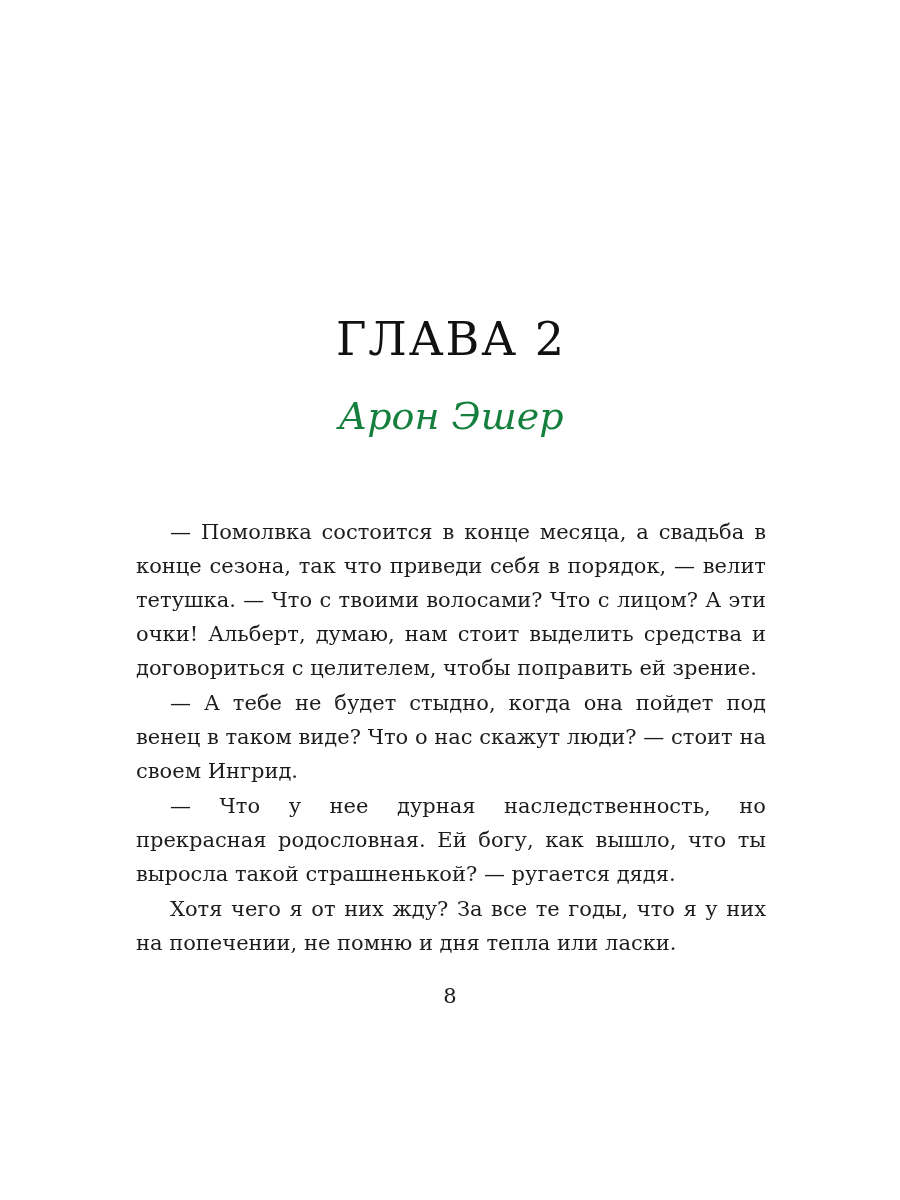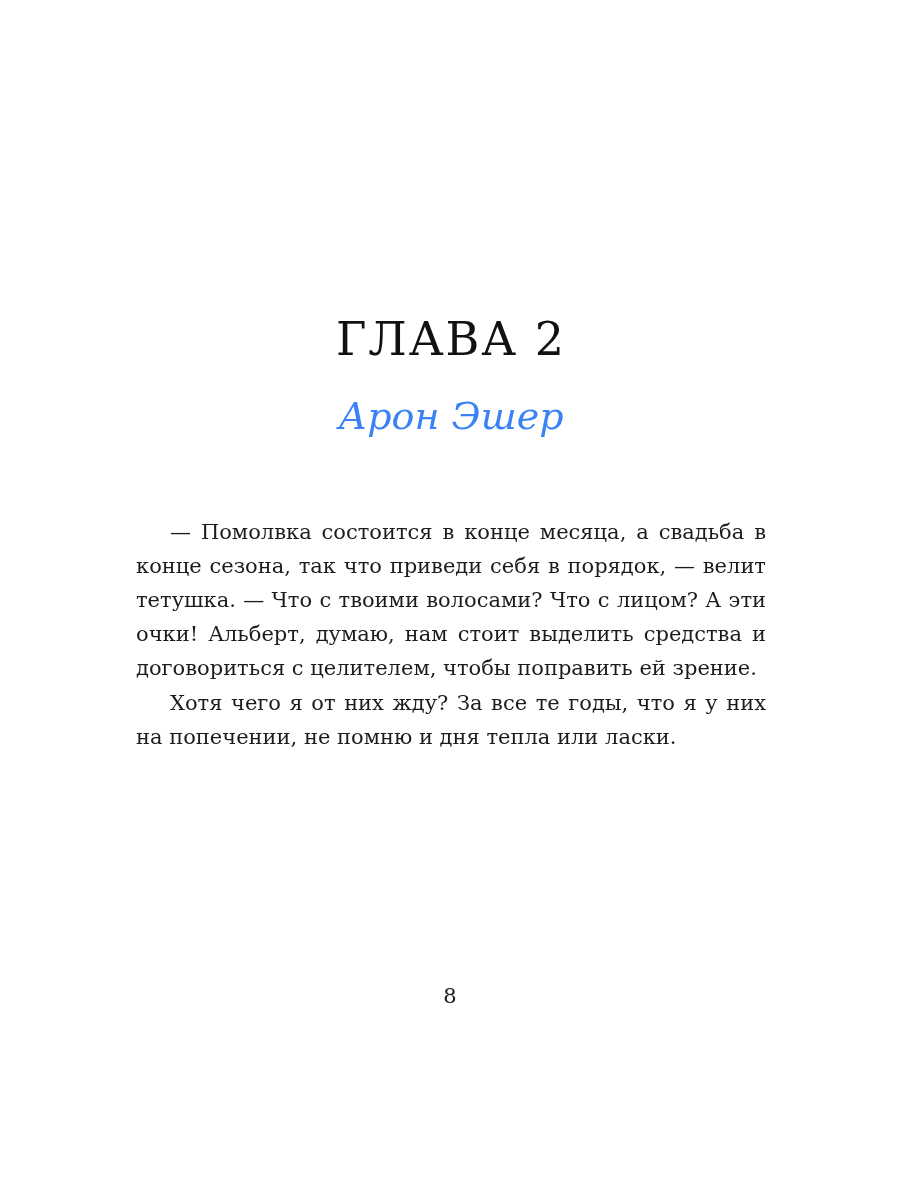--- a/index.html
+++ b/index.html
@@ -31,21 +31,21 @@
     letter-spacing: 2px;
     color: #111111;
   }
   .chapter-subtitle {
     margin: 0;
     padding-top: 28px;
     text-align: center;
     font-size: 38px;
     font-style: italic;
     font-weight: 400;
-    color: #3b82f6;
+    color: #15803d;
     font-family: "DejaVu Serif", "Liberation Serif", cursive, serif;
   }
   .body-text {
     padding-top: 76px;
     font-size: 21px;
     line-height: 34px;
     text-align: justify;
     color: #1c1c1c;
   }
   .body-text p.para {
@@ -64,17 +64,19 @@
 </style>
 </head>
 <body>
 
 <div class="page">
   <div class="content">
     <h1 class="chapter-title">ГЛАВА 2</h1>
     <h2 class="chapter-subtitle">Арон Эшер</h2>
     <div class="body-text">
         <p class="para">— Помолвка состоится в конце месяца, а свадьба в конце сезона, так что приведи себя в порядок, — велит тетушка. — Что с твоими волосами? Что с лицом? А эти очки! Альберт, думаю, нам стоит выделить средства и договориться с целителем, чтобы поправить ей зрение.</p>
+        <p class="para">— А тебе не будет стыдно, когда она пойдет под венец в таком виде? Что о нас скажут люди? — стоит на своем Ингрид.</p>
+        <p class="para">— Что у нее дурная наследственность, но прекрасная родословная. Ей богу, как вышло, что ты выросла такой страшненькой? — ругается дядя.</p>
         <p class="para">Хотя чего я от них жду? За все те годы, что я у них на попечении, не помню и дня тепла или ласки.</p>
       </div>
   </div>
   <div class="page-number">8</div>
 </div>
 
 </body></html>

